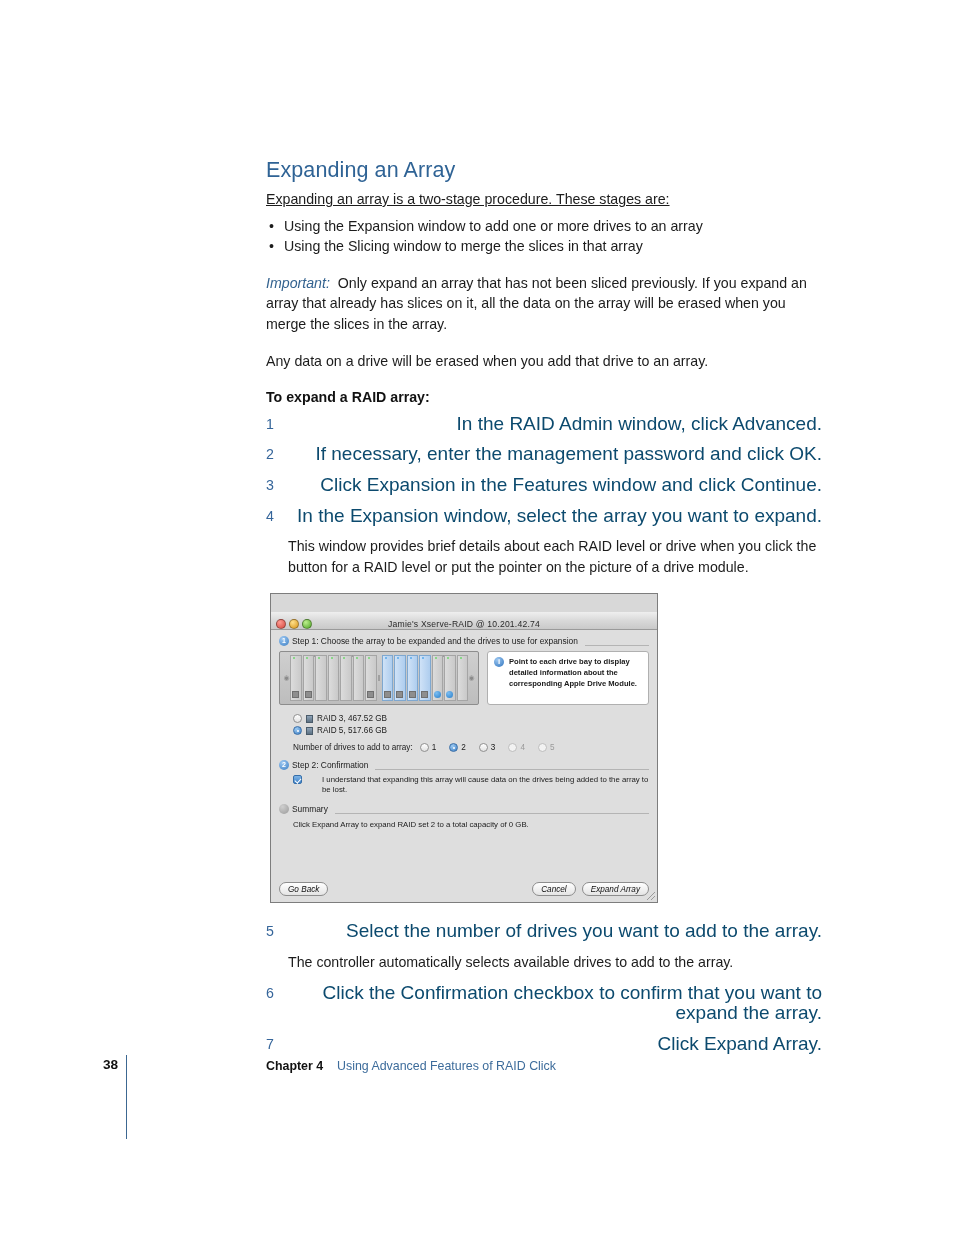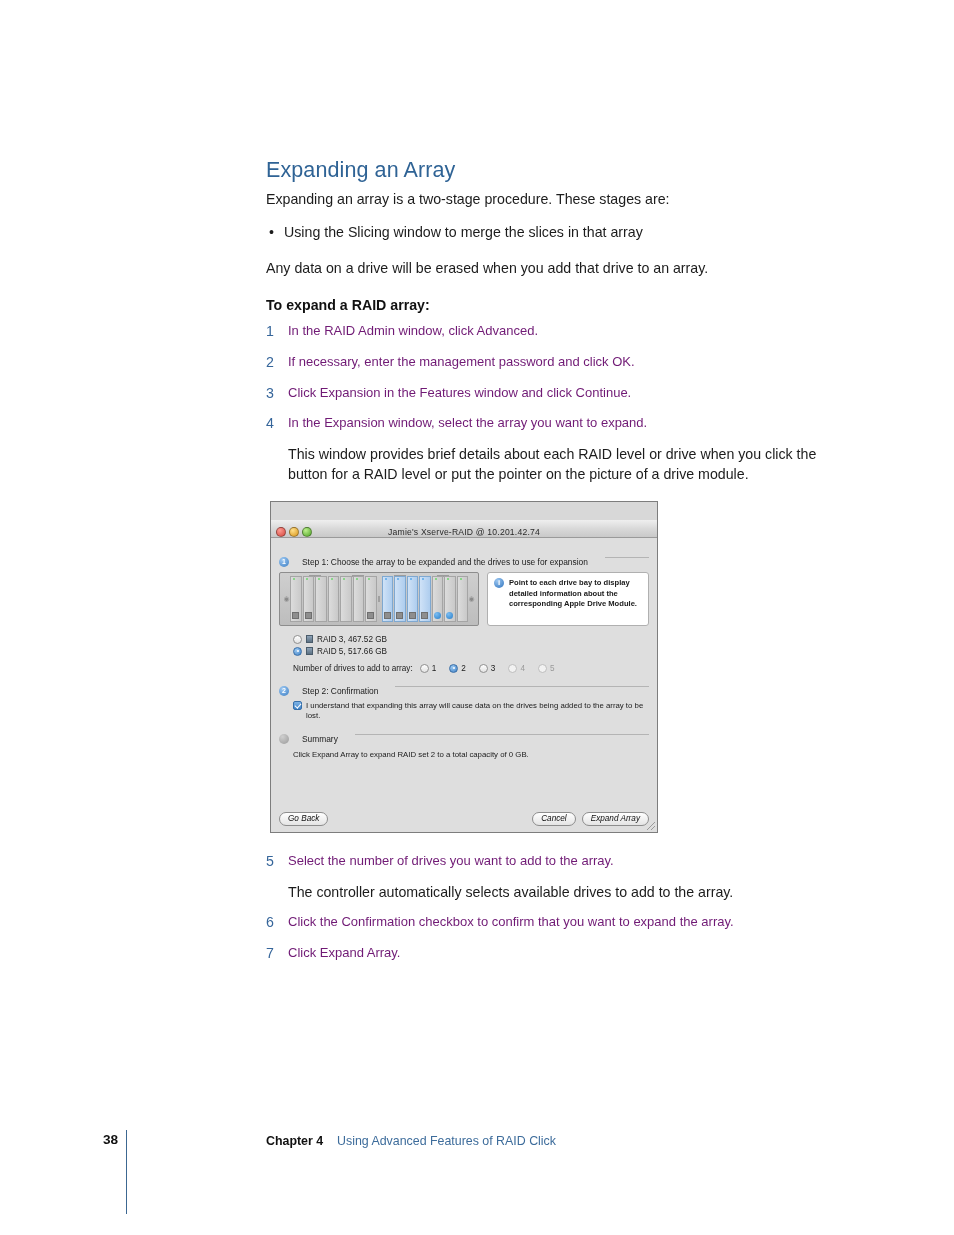--- a/index.html
+++ b/index.html
@@ -35,21 +35,21 @@
     margin: 0 0 6px 0;
     letter-spacing: 0.1px;
   }
 
   p.body {
     font-size: 14.2px;
     line-height: 20.6px;
     margin: 0 0 16px 0;
     color: #1c1c1c;
   }
-  p.body.tight { margin-bottom: 12px; }
+  p.body.tight { margin-bottom: 6px; text-decoration: underline; }
 
   ul.bullets {
     margin: 0 0 16px 0;
     padding: 0;
     list-style: none;
   }
   ul.bullets li {
     font-size: 14.2px;
     line-height: 20.6px;
     padding-left: 18px;
@@ -82,24 +82,25 @@
   }
   .step-num {
     width: 22px;
     flex: 0 0 22px;
     font-size: 14.2px;
     line-height: 20.6px;
     color: #35659a;
     text-align: left;
   }
   .step-text {
-    font-size: 13px;
+    font-size: 19px;
     line-height: 20.6px;
-    color: #701a75;
+    color: #0c4a6e;
     flex: 1;
+    text-align: right;
   }
   .step-note {
     margin-left: 22px;
     font-size: 14.2px;
     line-height: 20.6px;
     color: #1c1c1c;
     margin-bottom: 10px;
   }
 
   
@@ -146,24 +147,23 @@
     font-weight: normal;
     letter-spacing: 0.2px;
   }
   .winbody {
     background: #dedede;
     padding: 6px 8px 0 8px;
   }
 
   .steprow {
     display: flex;
-    align-items: flex-start;
-    gap: 13px;
+    align-items: flex-end;
+    gap: 3px;
     margin-bottom: 5px;
-    margin-top: 13px;
   }
   .step-badge {
     width: 10px; height: 10px;
     border-radius: 50%;
     background: radial-gradient(circle at 35% 28%, #9dc8f2, #3d7fc4);
     color: #fff;
     font-size: 7px;
     line-height: 10px;
     text-align: center;
     flex: 0 0 10px;
@@ -362,21 +362,21 @@
   .dc-opt {
     display: flex;
     align-items: center;
     gap: 3px;
     margin-right: 9px;
   }
 
   .confirm-row {
     display: flex;
     align-items: flex-start;
-    gap: 4px;
+    gap: 20px;
     margin: 0 0 9px 14px;
   }
   .checkbox {
     width: 9px; height: 9px;
     border-radius: 2px;
     background: linear-gradient(to bottom, #7fb4e6, #3f83c9);
     border: 1px solid #356ea9;
     box-sizing: border-box;
     flex: 0 0 9px;
     position: relative;
@@ -431,21 +431,21 @@
     right: 2px; bottom: 2px;
     width: 8px; height: 8px;
     background:
       linear-gradient(135deg, transparent 45%, #9a9a9a 45%, #9a9a9a 55%, transparent 55%),
       linear-gradient(135deg, transparent 70%, #9a9a9a 70%, #9a9a9a 80%, transparent 80%);
   }
 
   
   .footer {
     position: absolute;
-    left: 0; top: 1126px;
+    left: 0; top: 1051px;
     width: 954px;
     height: 100px;
   }
   .folio {
     position: absolute;
     left: 103px;
     top: 6px;
     font-size: 13.6px;
     font-weight: bold;
     color: #111;
@@ -479,23 +479,25 @@
 
 <div class="page">
   <div class="content">
 
     <h1 class="section-title">Expanding an Array</h1>
 
 
     <p class="body tight">Expanding an array is a two-stage procedure. These stages are:</p>
 
     <ul class="bullets">
+      <li>Using the Expansion window to add one or more drives to an array</li>
       <li>Using the Slicing window to merge the slices in that array</li>
     </ul>
 
+    <p class="body"><span class="important-label">Important:</span>&nbsp; <span>Only expand an array that has not been sliced previously. If you expand an array that already has slices on it, all the data on the array will be erased when you merge the slices in the array.</span></p>
 
     <p class="body">Any data on a drive will be erased when you add that drive to an array.</p>
 
     <p class="subhead">To expand a RAID array:</p>
 
     <div>
       <div class="step-row">
         <div class="step-num">1</div>
         <div class="step-text">In the RAID Admin window, click Advanced.</div>
       </div>

